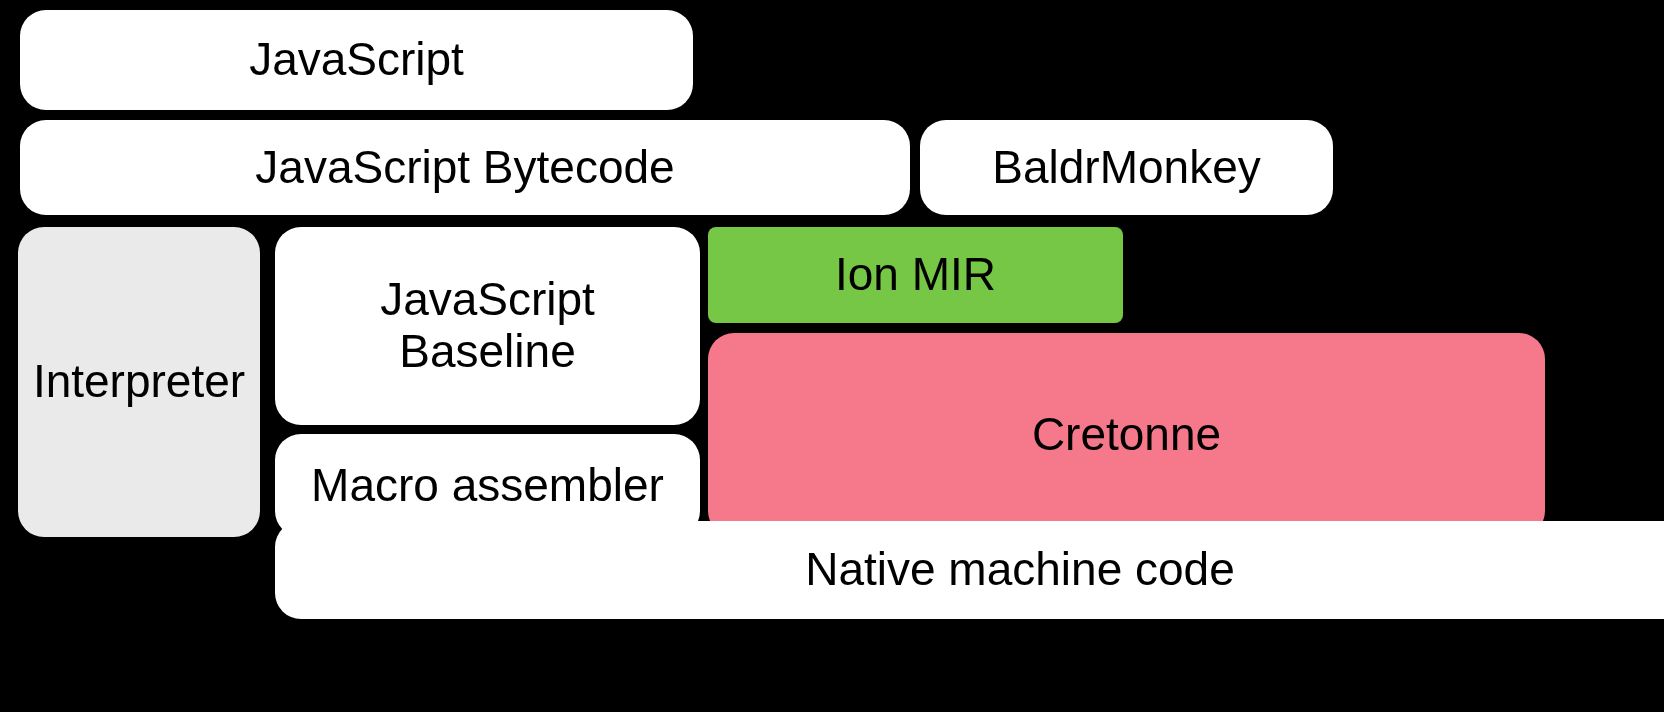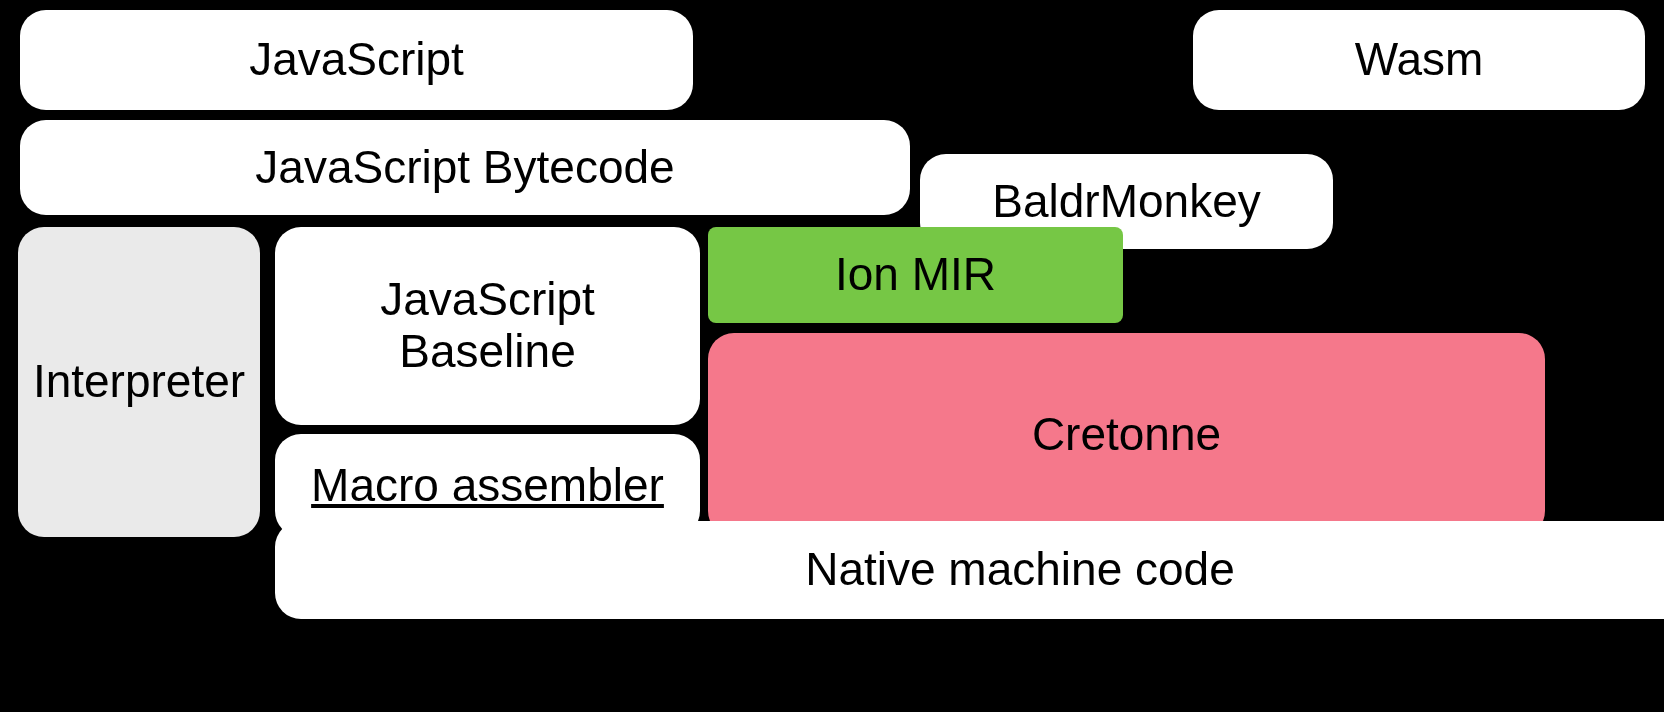--- a/index.html
+++ b/index.html
@@ -39,39 +39,38 @@
   .fill-gray   { background: #eaeaea; }
   .fill-green  { background: #76c745; }
   .fill-pink   { background: #f5788b; }
 
   
   .n-javascript      { left: 20px;   top: 10px;  width: 673px;  height: 100px; }
   .n-asmjs           { left: 705px;  top: 10px;  width: 492px;  height: 100px; }
   .n-wasm            { left: 1193px; top: 10px;  width: 452px;  height: 100px; }
   
   .n-js-bytecode     { left: 20px;   top: 120px; width: 890px;  height: 95px;  }
-  .n-baldrmonkey     { left: 920px;  top: 120px; width: 413px;  height: 95px; margin-top: 34px;  }
+  .n-baldrmonkey     { left: 920px;  top: 120px; width: 413px;  height: 95px;  }
   
   .n-interpreter     { left: 18px;   top: 227px; width: 242px;  height: 310px; }
   .n-js-baseline     { left: 275px;  top: 227px; width: 425px;  height: 198px; }
-  .n-macro-assembler { left: 275px;  top: 434px; width: 425px;  height: 103px; text-decoration: underline; }
+  .n-macro-assembler { left: 275px;  top: 434px; width: 425px;  height: 103px; }
   .n-ion-mir         { left: 708px;  top: 227px; width: 415px;  height: 96px; border-radius: 8px;  }
   .n-cretonne        { left: 708px;  top: 333px; width: 837px;  height: 204px; }
   
   .n-native-code     { left: 275px;  top: 521px; width: 1490px; height: 98px;  }
 </style>
 </head>
 <body>
 
 <div id="stack-diagram">
 
   <div class="node fill-white n-javascript">JavaScript</div>
 
 
-  <div class="node fill-white n-wasm">Wasm</div>
 
   <div class="node fill-white n-js-bytecode">JavaScript Bytecode</div>
 
   <div class="node fill-white n-baldrmonkey">BaldrMonkey</div>
 
   <div class="node fill-gray n-interpreter">Interpreter</div>
 
   <div class="node fill-white n-js-baseline">JavaScript
 Baseline</div>
 

